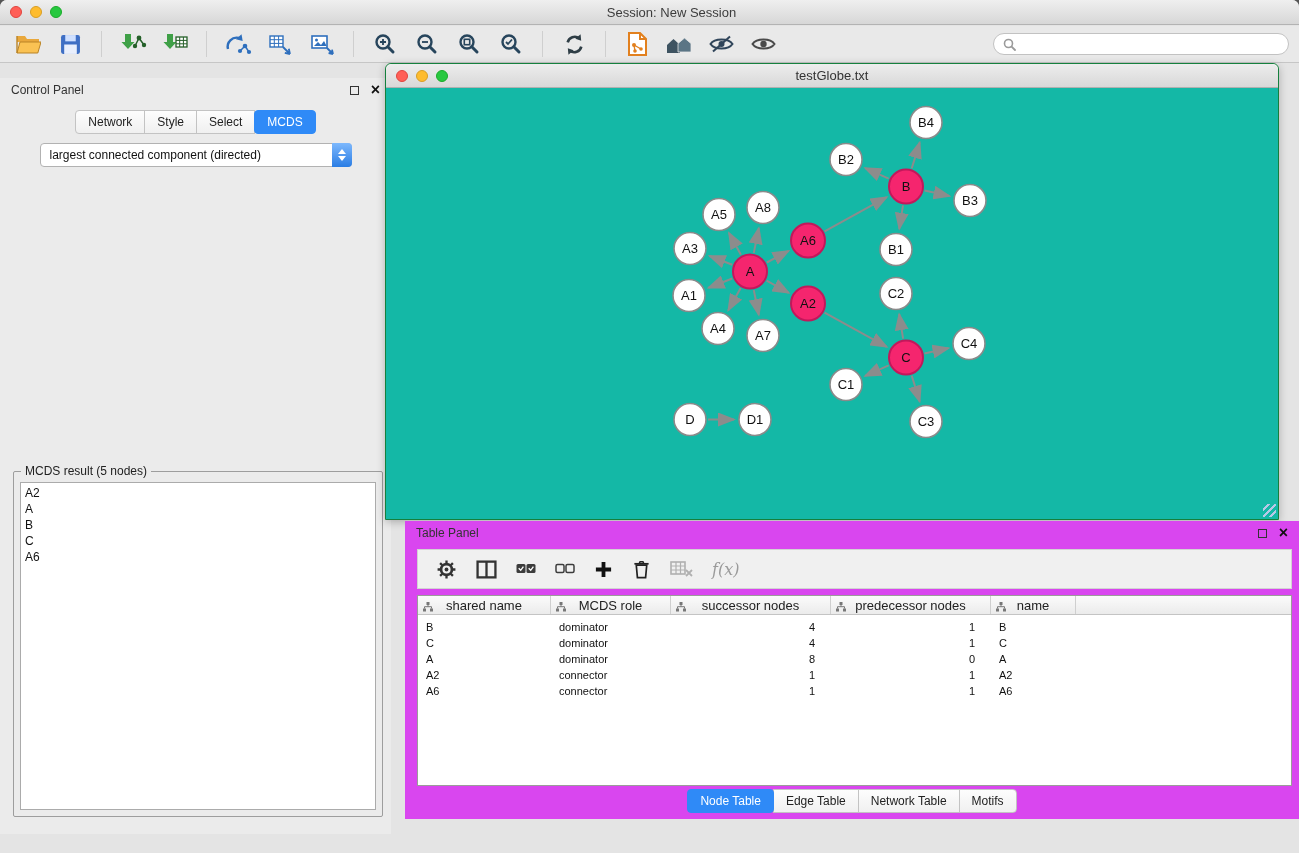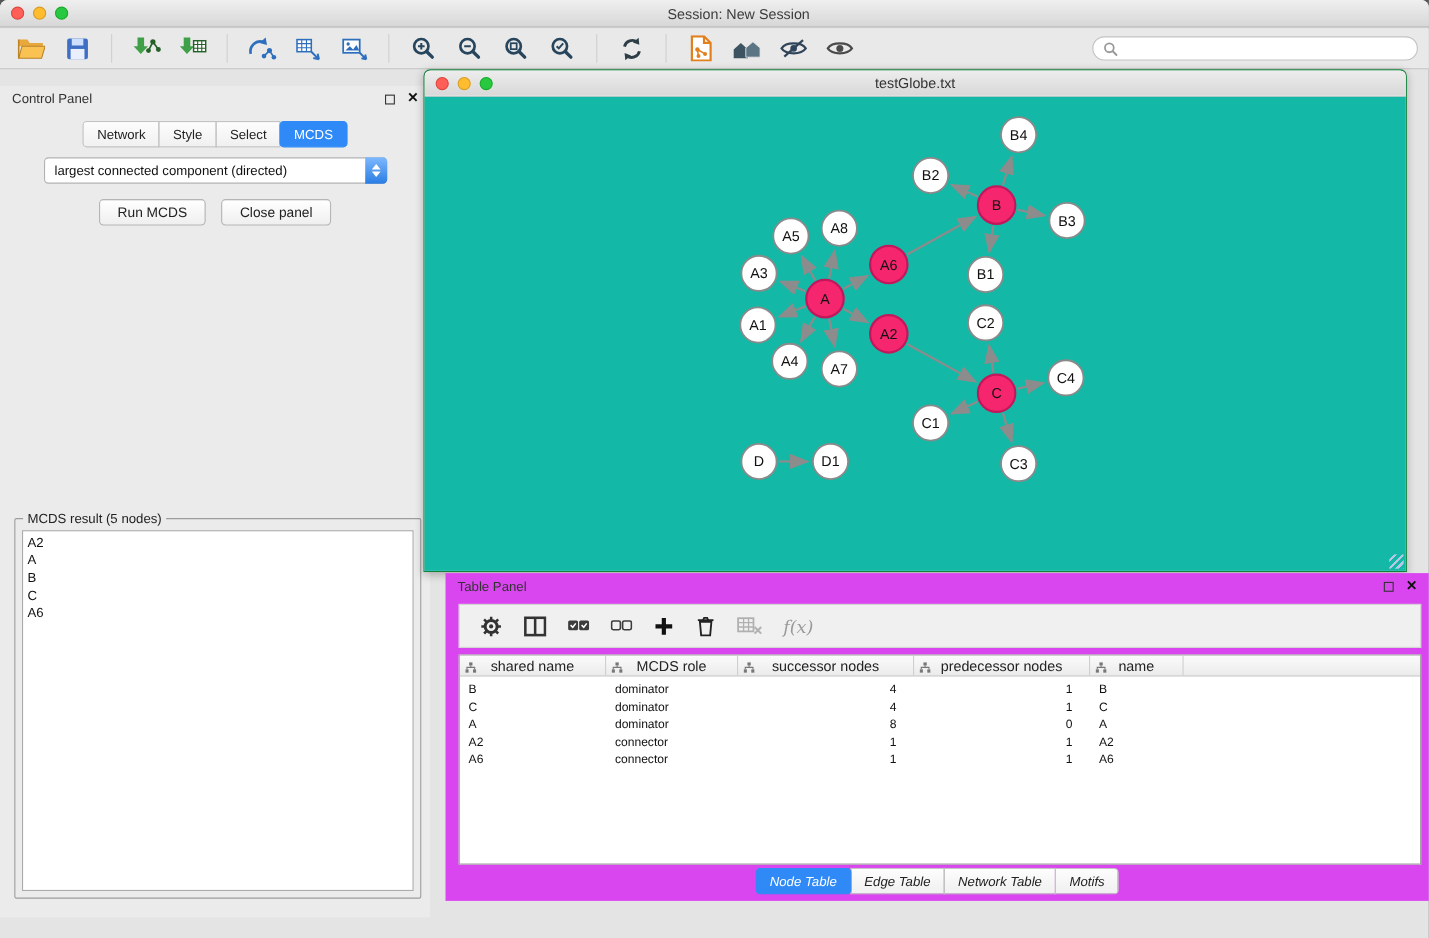--- a/index.html
+++ b/index.html
@@ -76,21 +76,21 @@
   .fx-label{font-family:"DejaVu Serif",serif;font-style:italic;font-size:16px;color:#9a9a9a;}
   .table-area{position:absolute;left:12px;right:7px;top:74px;bottom:33px;background:#fff;border:1px solid #9b9b9b;overflow:hidden;}
   .tbl-header{display:flex;height:19px;background:linear-gradient(#fbfbfb,#ebebeb);border-bottom:1px solid #c4c4c4;}
   .th{position:relative;display:flex;align-items:center;justify-content:center;font-size:13px;color:#222;
       border-right:1px solid #cfcfcf;flex:none;}
   .th.fill{flex:1;border-right:none;}
   .attr-icon{position:absolute;left:5px;top:4px;}
   .tbl-body{padding-top:4px;}
   .tr{display:flex;height:16px;align-items:center;font-size:11px;color:#111;}
   .td{flex:none;white-space:nowrap;overflow:hidden;}
-  .table-tabs{position:absolute;left:0;right:0;bottom:6px;display:flex;justify-content:center;font-style:italic;}
+  .table-tabs{position:absolute;left:0;right:0;bottom:6px;display:flex;justify-content:center;}
 
   
   .statusbar{position:absolute;left:0;right:0;bottom:0;height:34px;background:#e9e9e9;border-top:1px solid #c5c5c5;
              display:flex;align-items:center;padding:0 9px;}
   .list-btn{width:28px;height:21px;border:1px solid #b9b9b9;border-radius:3px;background:#fcfcfc;
             display:flex;align-items:center;justify-content:center;}
   .mem-btn{margin-left:auto;display:flex;align-items:center;gap:6px;border:1px solid #b9b9b9;border-radius:11px;
            background:#fcfcfc;padding:3px 12px;font-size:11px;color:#222;}
   .mem-dot{width:10px;height:10px;border-radius:50%;background:var(--mem-green);border:1px solid #16702a;}
 </style>
@@ -256,24 +256,20 @@
         <div class="seg-tab">Style</div>
         <div class="seg-tab">Select</div>
         <div class="seg-tab active">MCDS</div>
       </div>
     <div class="dropdown">
       <span>largest connected component (directed)</span>
       <span class="dd-btn">
         <i class="dd-arrow up"></i>
           <i class="dd-arrow down"></i>
       </span>
-    </div>
-    <div class="cp-buttons">
-      <button class="btn">Run MCDS</button>
-      <button class="btn">Close panel</button>
     </div>
     <div class="result-box">
       <span class="result-legend">MCDS result (5 nodes)</span>
       <div class="result-list">
           <div class="result-item">A2</div>
           <div class="result-item">A</div>
           <div class="result-item">B</div>
           <div class="result-item">C</div>
           <div class="result-item">A6</div>
         </div>

